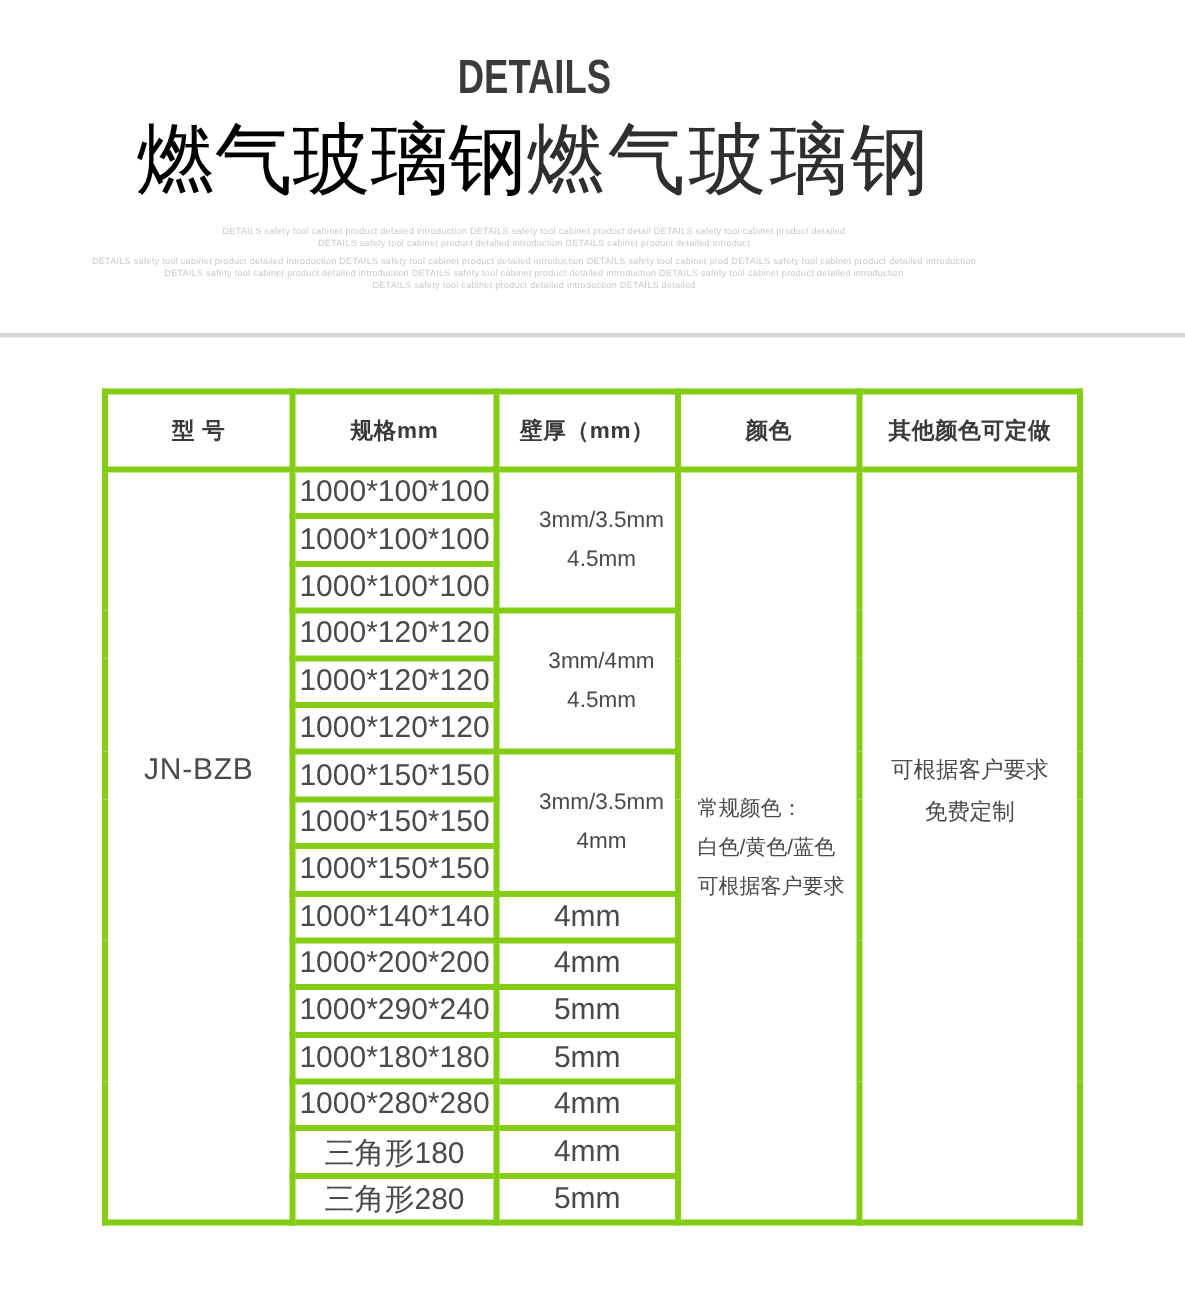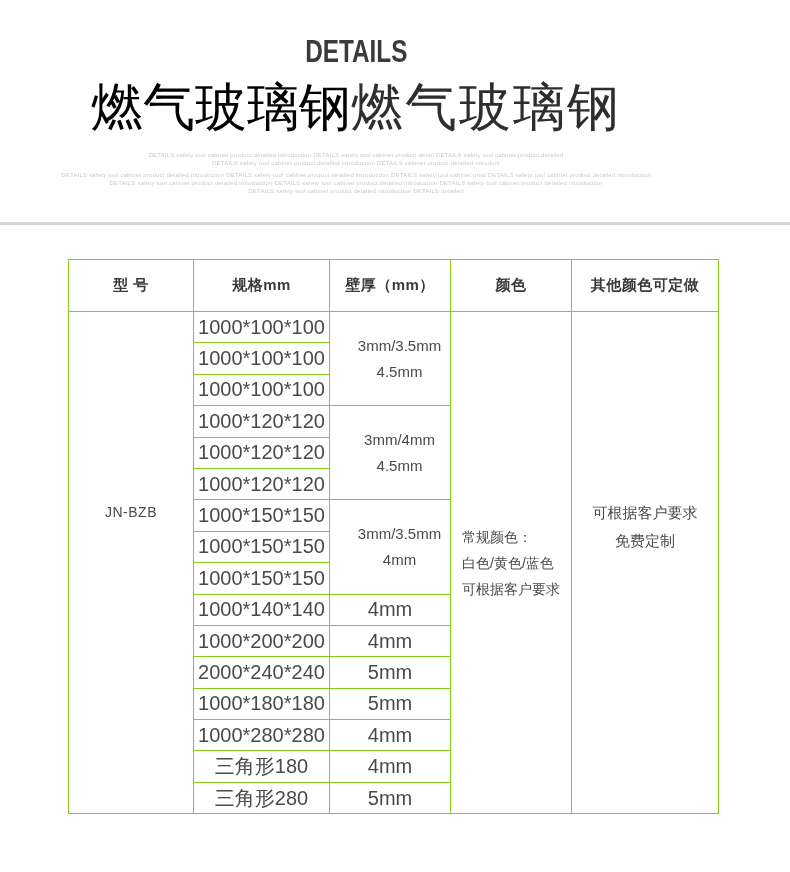--- a/index.html
+++ b/index.html
@@ -55,37 +55,37 @@
     width: 650px;
     color: #4a4a4a;
   }
   .spec-table col.c1 { width: 125px; }
   .spec-table col.c2 { width: 136px; }
   .spec-table col.c3 { width: 121px; }
   .spec-table col.c4 { width: 121px; }
   .spec-table col.c5 { width: 147px; }
 
   .spec-table th, .spec-table td {
-    border: 1px solid #84cc16;
+    border: 4px solid #84cc16;
     text-align: center;
     vertical-align: middle;
     font-weight: 400;
   }
   .spec-table thead tr { height: 52px; }
   .spec-table tbody tr { height: 31.4px; }
   .spec-table th {
     font-size: 15px;
     color: #3a3a3a;
     font-weight: 600;
     letter-spacing: 0.5px;
   }
   .spec-table td { font-size: 20px; }
 
   td.model-cell {
-    font-size: 14px;
+    font-size: 20px;
     vertical-align: middle;
     padding-bottom: 102px;
     letter-spacing: 0.5px;
   }
   td.thickness-multi {
     text-align: center;
     padding-left: 19px;
     font-size: 15px;
   }
   td.thickness-multi div { line-height: 26px; }
@@ -199,21 +199,21 @@
       </tr>
       <tr>
         <td>1000*140*140</td>
         <td>4mm</td>
       </tr>
       <tr>
         <td>1000*200*200</td>
         <td>4mm</td>
       </tr>
       <tr>
-        <td>2000*240*240</td>
+        <td>1000*290*240</td>
         <td>5mm</td>
       </tr>
       <tr>
         <td>1000*180*180</td>
         <td>5mm</td>
       </tr>
       <tr>
         <td>1000*280*280</td>
         <td>4mm</td>
       </tr>

